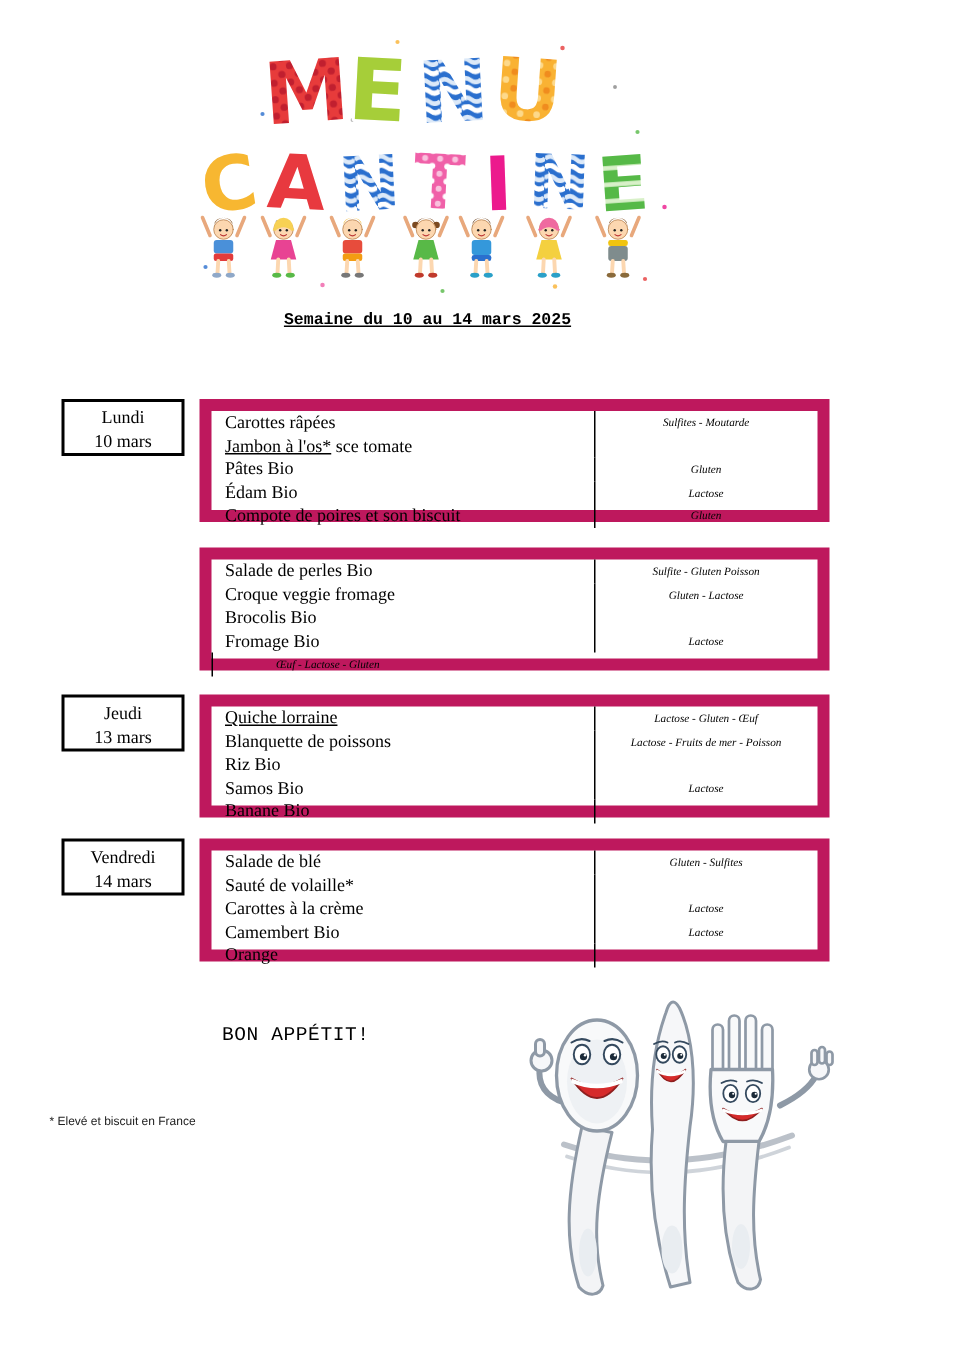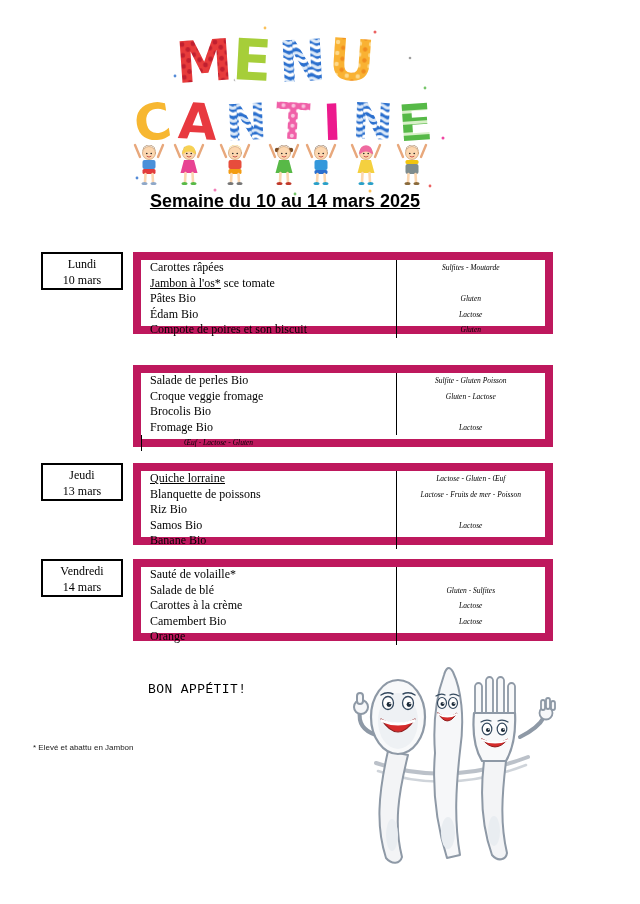--- a/index.html
+++ b/index.html
@@ -4,23 +4,23 @@
 <style>
   * { margin:0; padding:0; box-sizing:border-box; }
   html,body { background:#ffffff; }
   .page {
     position:relative; width:640px; height:904px; background:#ffffff;
     font-family:"Liberation Serif", serif; color:#000; overflow:hidden;
     margin:0 auto;
   }
   .title-art { position:absolute; left:125px; top:18px; width:330px; height:182px; }
   .week-title {
-    position:absolute; left:0; top:191px; width:570px; text-align:center;
-    font-size:18px; font-weight:bold; text-decoration:underline;
-    font-family:Liberation Sans, sans-serif;
+    position:absolute; left:0; top:208px; width:570px; text-align:center;
+    font-size:11px; font-weight:bold; text-decoration:underline;
+    font-family:Liberation Mono, monospace;
   }
   .block { position:absolute; left:0; width:640px; height:82px; }
   .day-box {
     position:absolute; left:41px; top:0; width:82px; height:38px;
     border:2px solid #000; text-align:center; padding-top:2px;
     font-size:12px; line-height:16px; background:#fff;
   }
   .menu-box {
     position:absolute; left:133px; top:0; width:420px; height:82px;
     border:8px solid #be185d; background:#fff;
@@ -209,21 +209,21 @@
         <rect x="-6.5" y="4" width="13" height="10" rx="2" fill="#7f8c8d"></rect>
         <path d="M-3.5,14 L-4,22 M3.5,14 L4,22" stroke="#fcd7b0" stroke-width="2.6"></path>
         <ellipse cx="-4.5" cy="23.5" rx="3" ry="1.6" fill="#8a6a3b"></ellipse>
           <ellipse cx="4.5" cy="23.5" rx="3" ry="1.6" fill="#8a6a3b"></ellipse>
       </g>
     </g>
   </svg>
 
   <div class="week-title">Semaine du 10 au 14 mars 2025</div>
 
-  <div class="block" style="top:252px">
+  <div class="block" style="top:266px">
     <div class="day-box">
       <div>Lundi</div>
       <div>10 mars</div>
     </div>
     <div class="menu-box">
       <div class="menu-row">
         <div class="cell-item"><span class="u"></span><span>Carottes râpées</span></div>
         <div class="cell-allergen">Sulfites - Moutarde</div>
       </div>
       <div class="menu-row">
@@ -298,44 +298,44 @@
     </div>
   </div>
 
   <div class="block" style="top:559px">
     <div class="day-box">
       <div>Vendredi</div>
       <div>14 mars</div>
     </div>
     <div class="menu-box">
       <div class="menu-row">
-        <div class="cell-item"><span class="u"></span><span>Sauté de volaille*</span></div>
-        <div class="cell-allergen"></div>
-      </div>
-      <div class="menu-row">
         <div class="cell-item"><span class="u"></span><span>Salade de blé</span></div>
         <div class="cell-allergen">Gluten - Sulfites</div>
       </div>
       <div class="menu-row">
+        <div class="cell-item"><span class="u"></span><span>Sauté de volaille*</span></div>
+        <div class="cell-allergen"></div>
+      </div>
+      <div class="menu-row">
         <div class="cell-item"><span class="u"></span><span>Carottes à la crème</span></div>
         <div class="cell-allergen">Lactose</div>
       </div>
       <div class="menu-row">
         <div class="cell-item"><span class="u"></span><span>Camembert Bio</span></div>
         <div class="cell-allergen">Lactose</div>
       </div>
       <div class="menu-row">
         <div class="cell-item"><span class="u"></span><span>Orange</span></div>
         <div class="cell-allergen"></div>
       </div>
     </div>
   </div>
 
   <div class="bon-appetit">BON APPÉTIT!</div>
-  <div class="footnote">* Elevé et abattu en Jambon</div>
+  <div class="footnote">* Elevé et biscuit en France</div>
 
   <svg class="cutlery" viewBox="0 0 210 215">
     <g stroke-linecap="round" stroke-linejoin="round">
 
       <path d="M28,108 Q100,132 180,102" fill="none" stroke="#aab2bc" stroke-width="4" opacity="0.8"></path>
       <path d="M30,116 Q100,140 178,110" fill="none" stroke="#c3c9d1" stroke-width="2.5" opacity="0.8"></path>
 
       <g>
         <path d="M96,20 C88,42 85,70 87,98 C84,135 88,168 99,203 L112,200 C106,165 108,132 112,96 C117,62 113,34 105,17 C101,10 98,13 96,20 Z" fill="#f6f7f9" stroke="#8e99a6" stroke-width="2"></path>
         <ellipse cx="100" cy="178" rx="7" ry="16" fill="#e9edf1"></ellipse>

